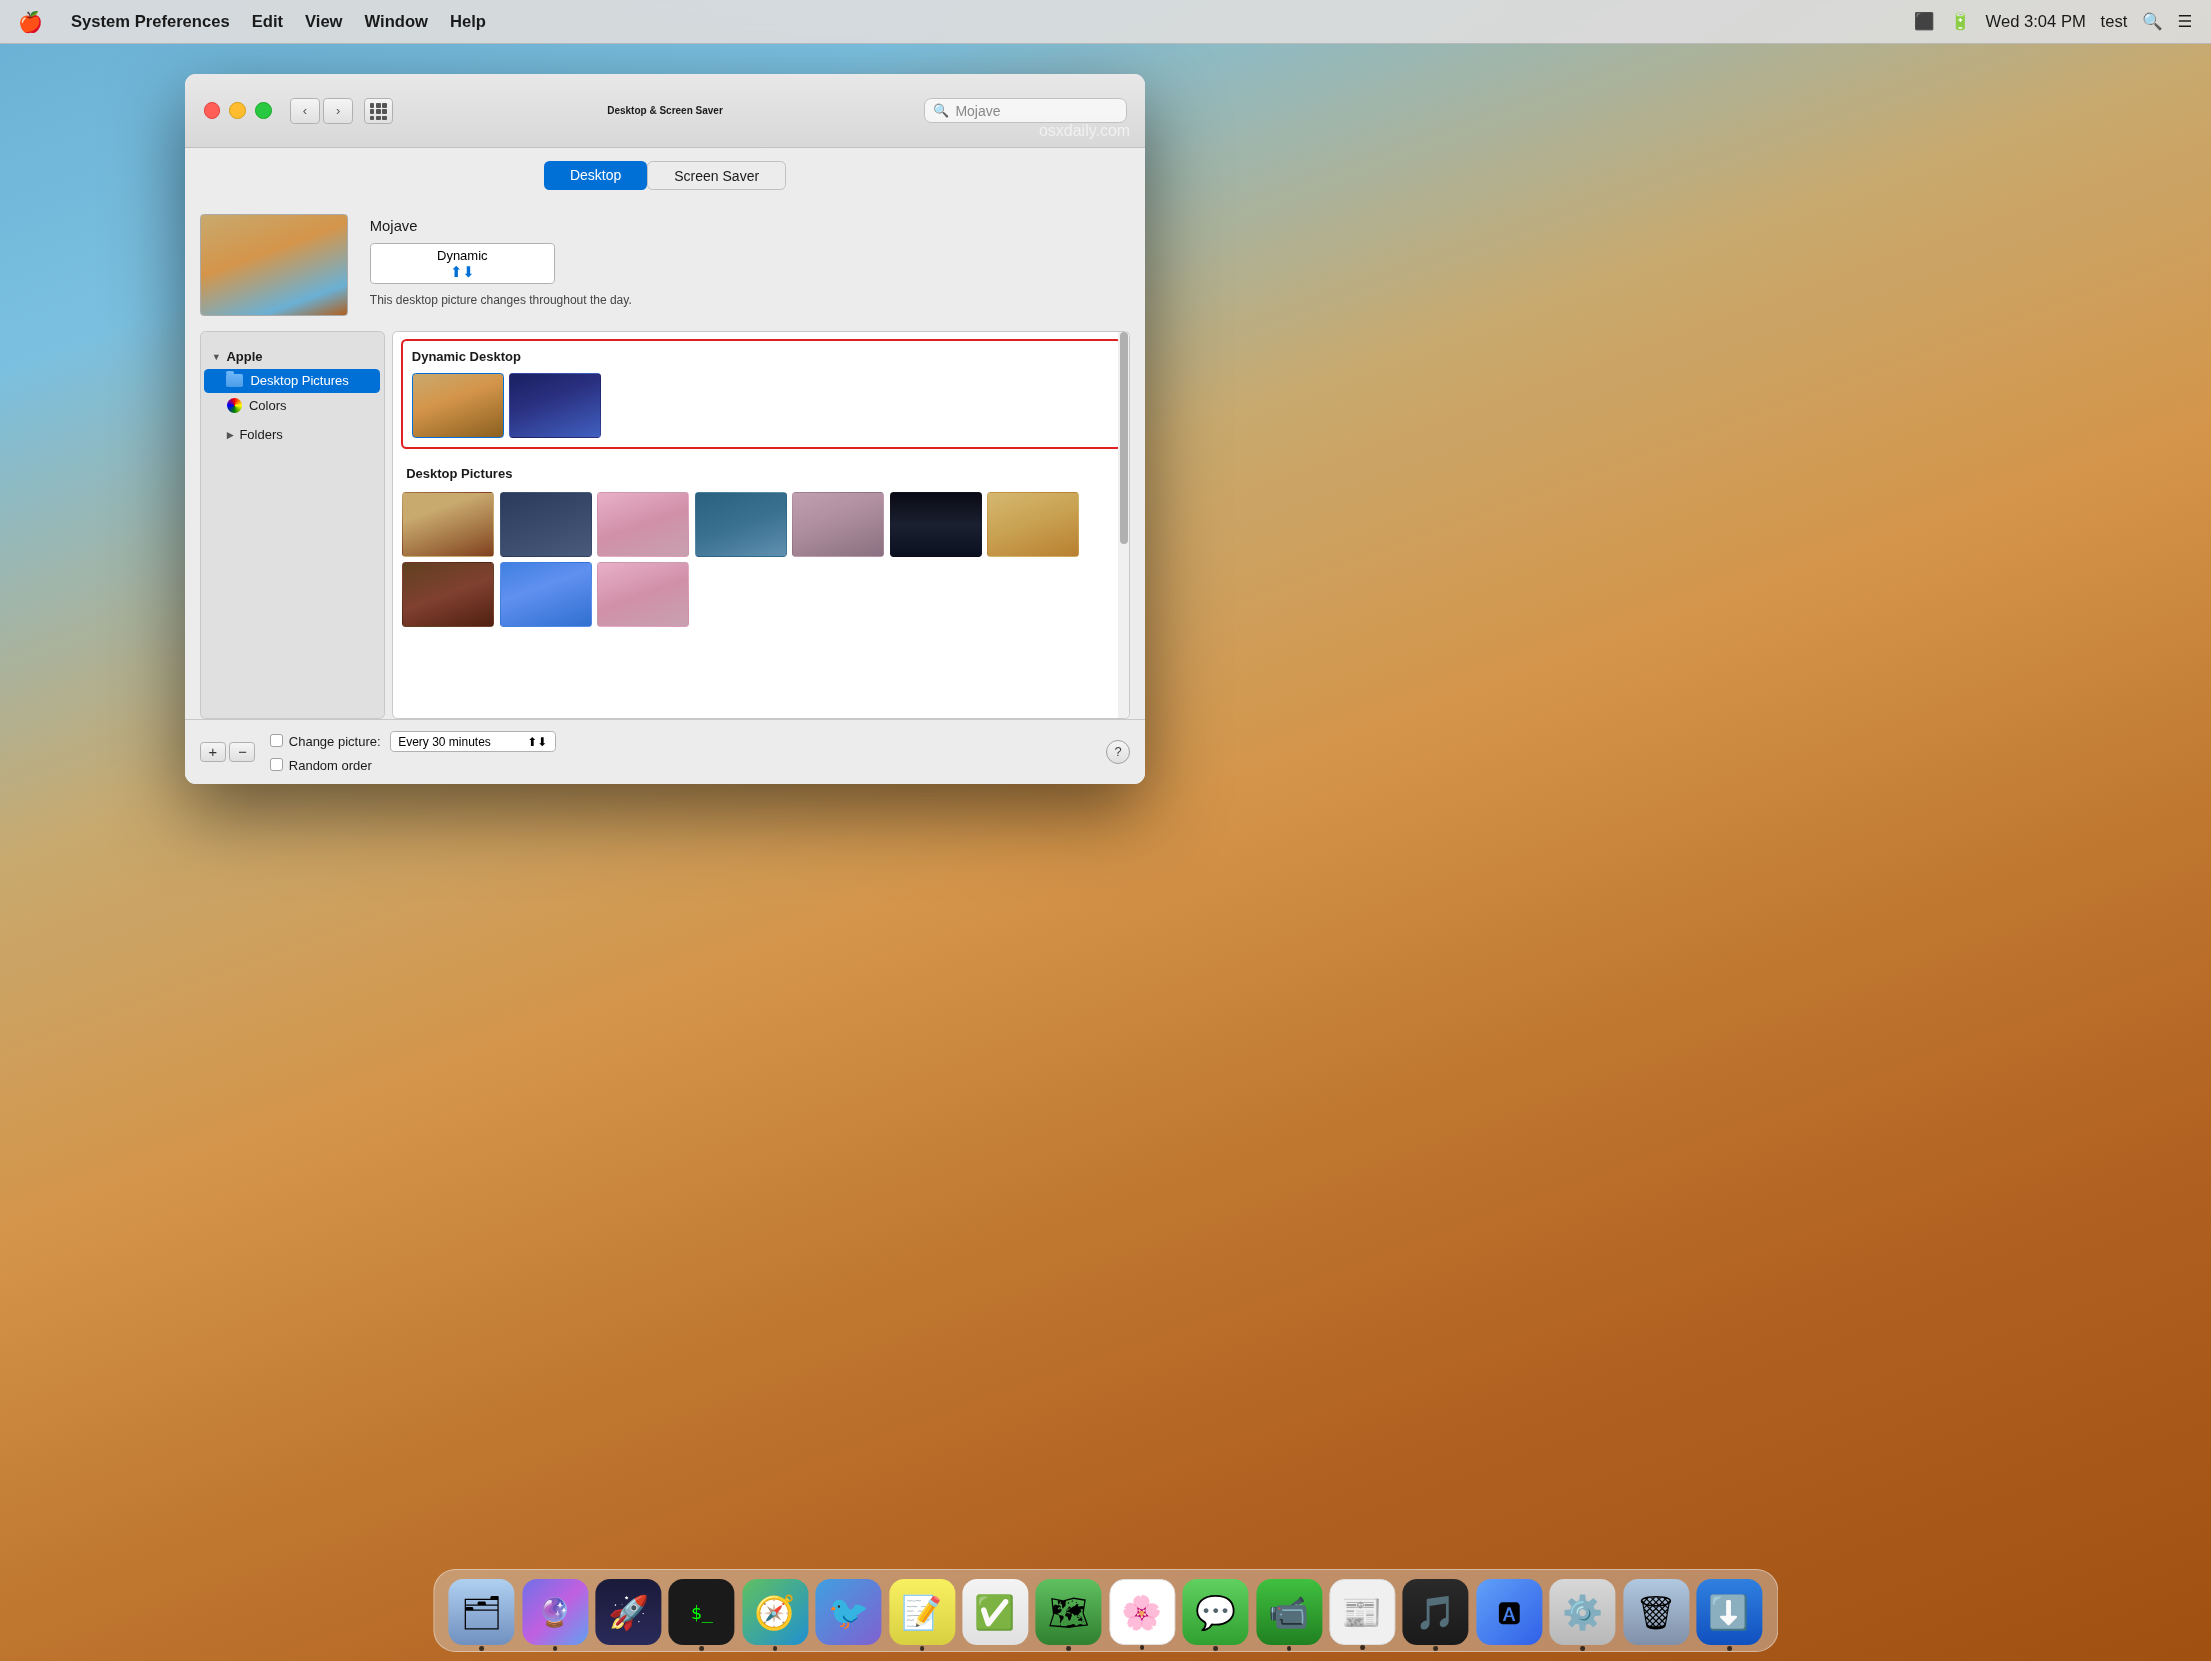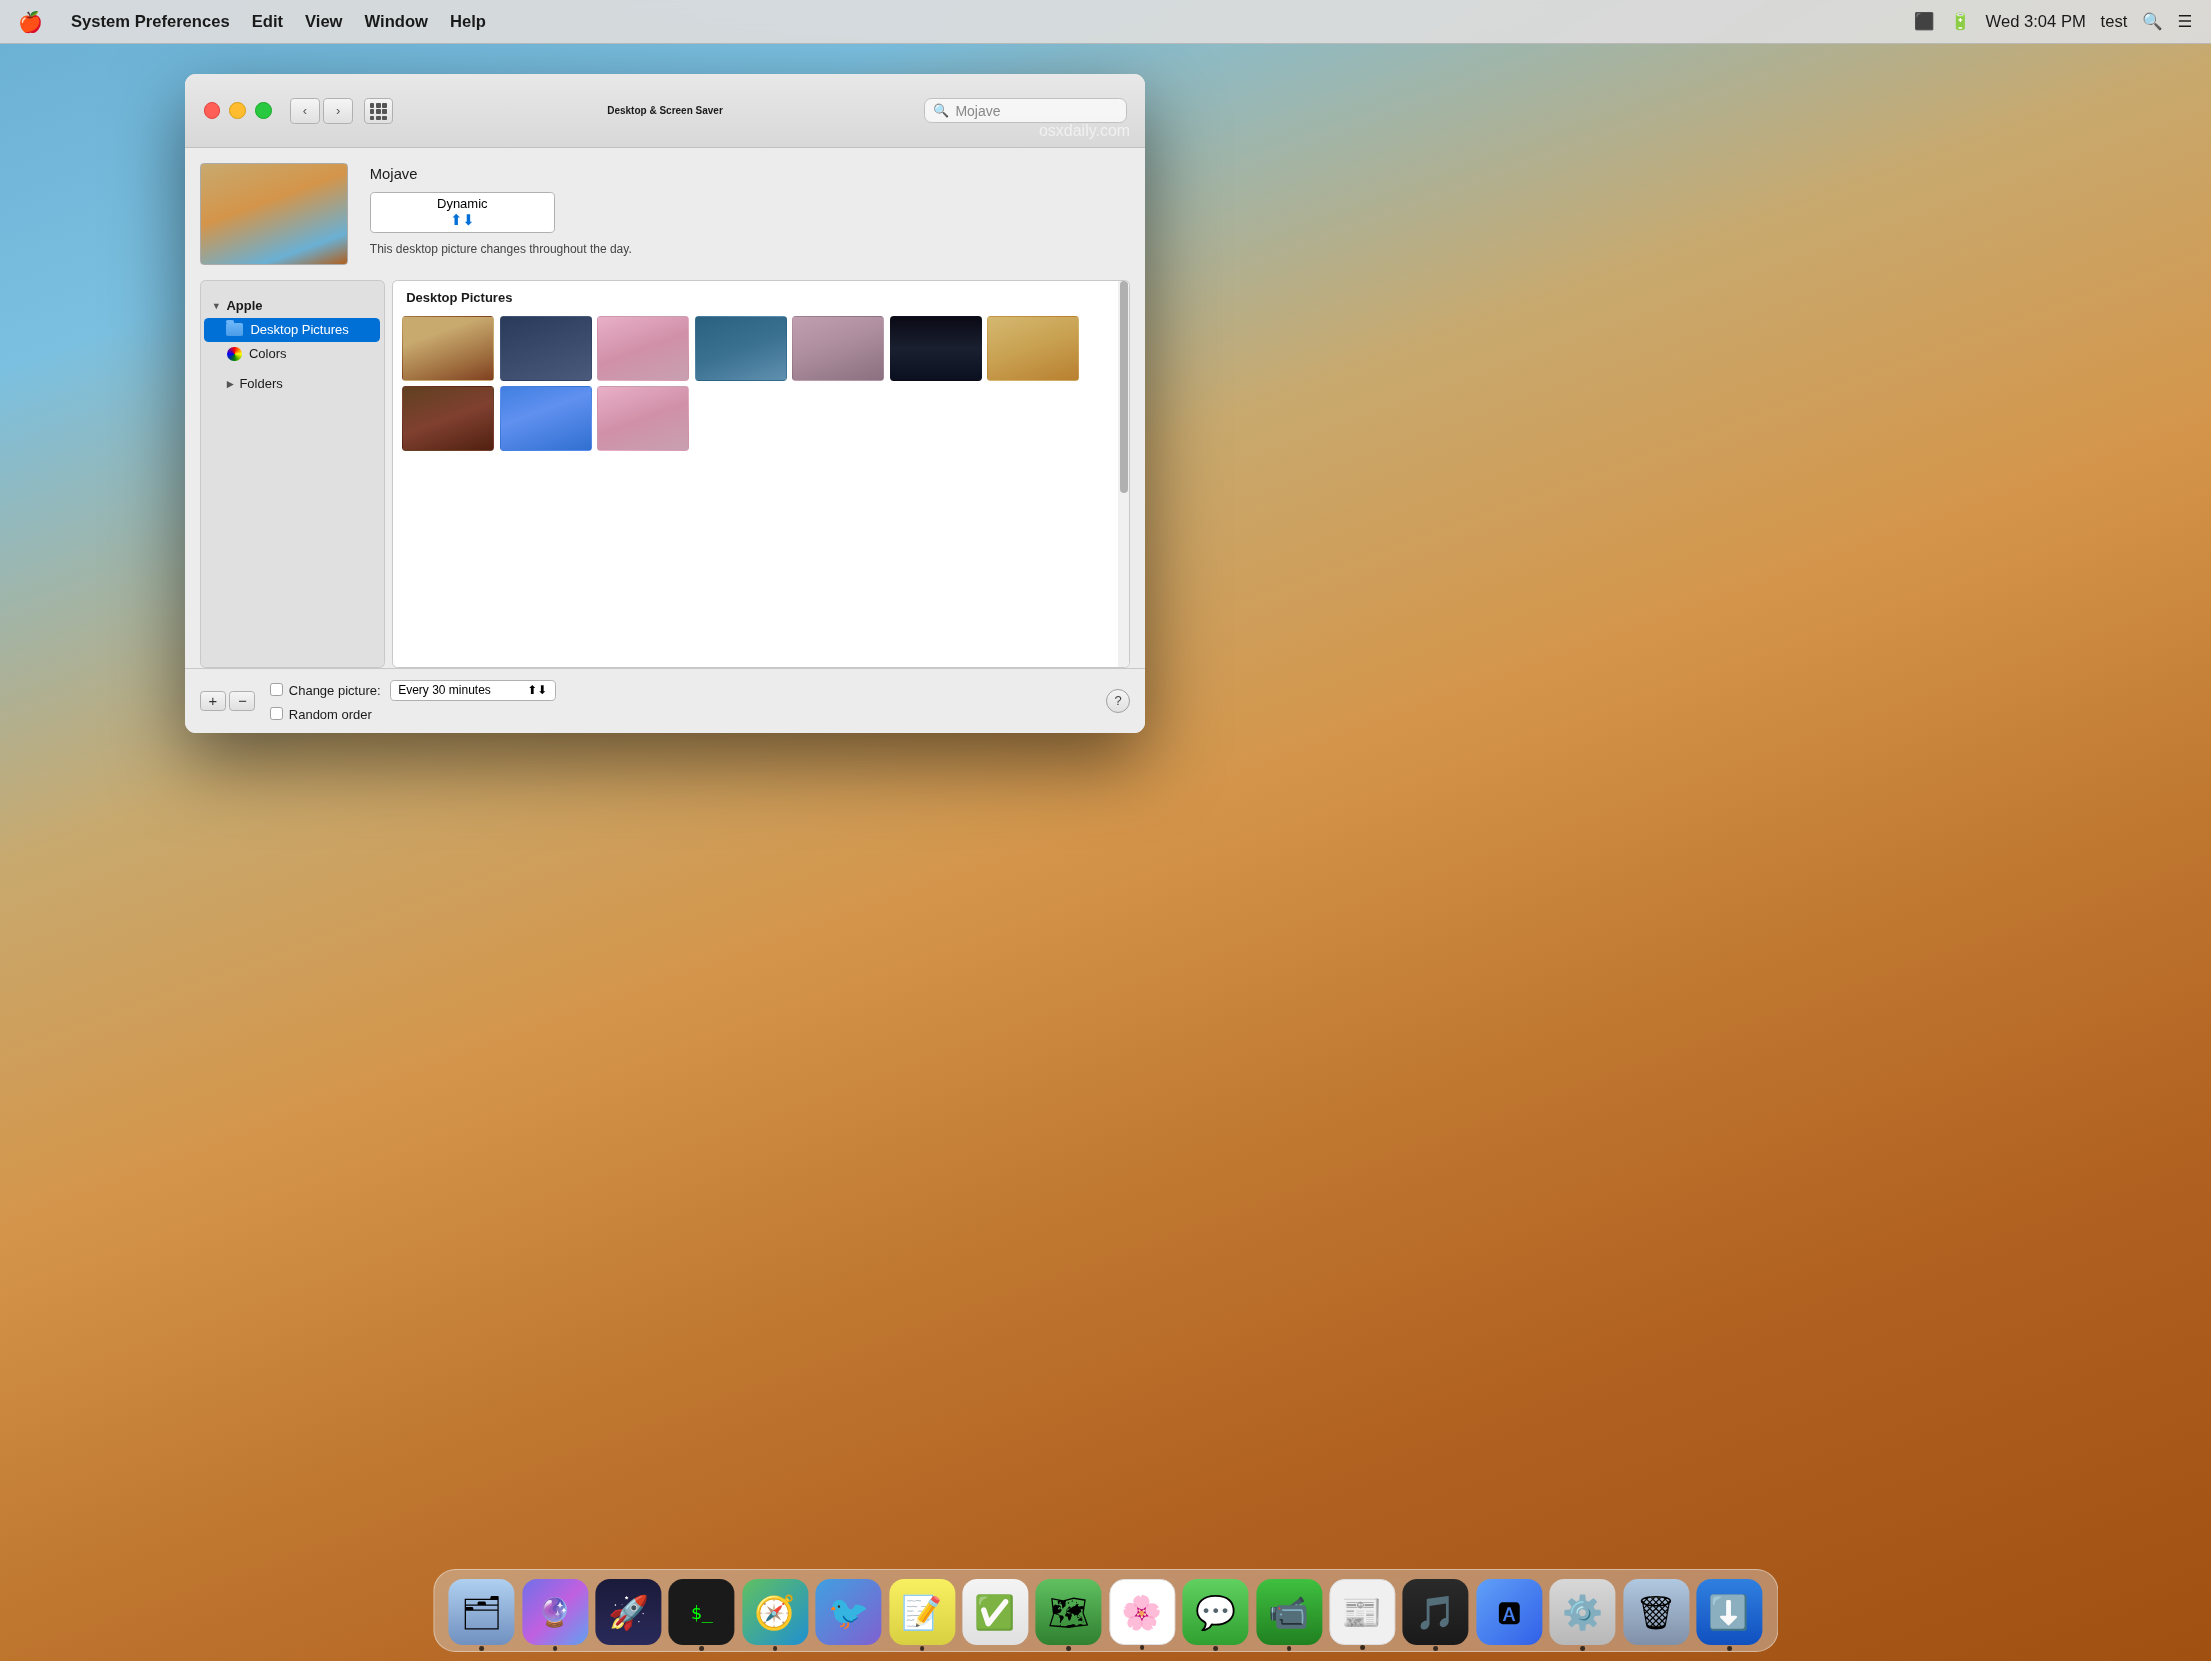--- a/index.html
+++ b/index.html
@@ -695,20 +695,24 @@
       </div>
     </div>
     <div class="window-title">Desktop &amp; Screen Saver</div>
     <div class="search-box">
       <span class="search-icon-char">🔍</span>
       <span class="search-placeholder">Mojave</span>
     </div>
     <div class="watermark">osxdaily.com</div>
   </div>
 
+  <div class="tab-bar">
+    <div class="tab active">Desktop</div>
+    <div class="tab inactive">Screen Saver</div>
+  </div>
 
   <div class="preview-section">
     <div class="preview-thumb"></div>
     <div class="preview-info">
       <div class="wallpaper-name">Mojave</div>
       <div class="dropdown-row">
         <div class="dropdown">
           <span>Dynamic</span>
           <span class="dropdown-arrow">⬆⬇</span>
         </div>
@@ -738,20 +742,27 @@
         <div class="sidebar-item-folders">
           <span class="folders-arrow">▶</span>
           <span>Folders</span>
         </div>
       </div>
     </div>
 
     <div class="gallery-wrapper">
       <div class="gallery-inner">
 
+        <div class="dynamic-section">
+          <div class="dynamic-section-header">Dynamic Desktop</div>
+          <div class="thumbnail-grid">
+            <div class="thumb thumb-mojave-day selected-thumb"></div>
+            <div class="thumb thumb-mojave-night"></div>
+          </div>
+        </div>
 
         <div>
           <div class="gallery-section-header">Desktop Pictures</div>
           <div class="desktop-pics-grid">
             <div class="thumb thumb-desert1"></div>
             <div class="thumb thumb-desert2"></div>
             <div class="thumb thumb-pink"></div>
             <div class="thumb thumb-ocean"></div>
             <div class="thumb thumb-rock"></div>
             <div class="thumb thumb-city"></div>

